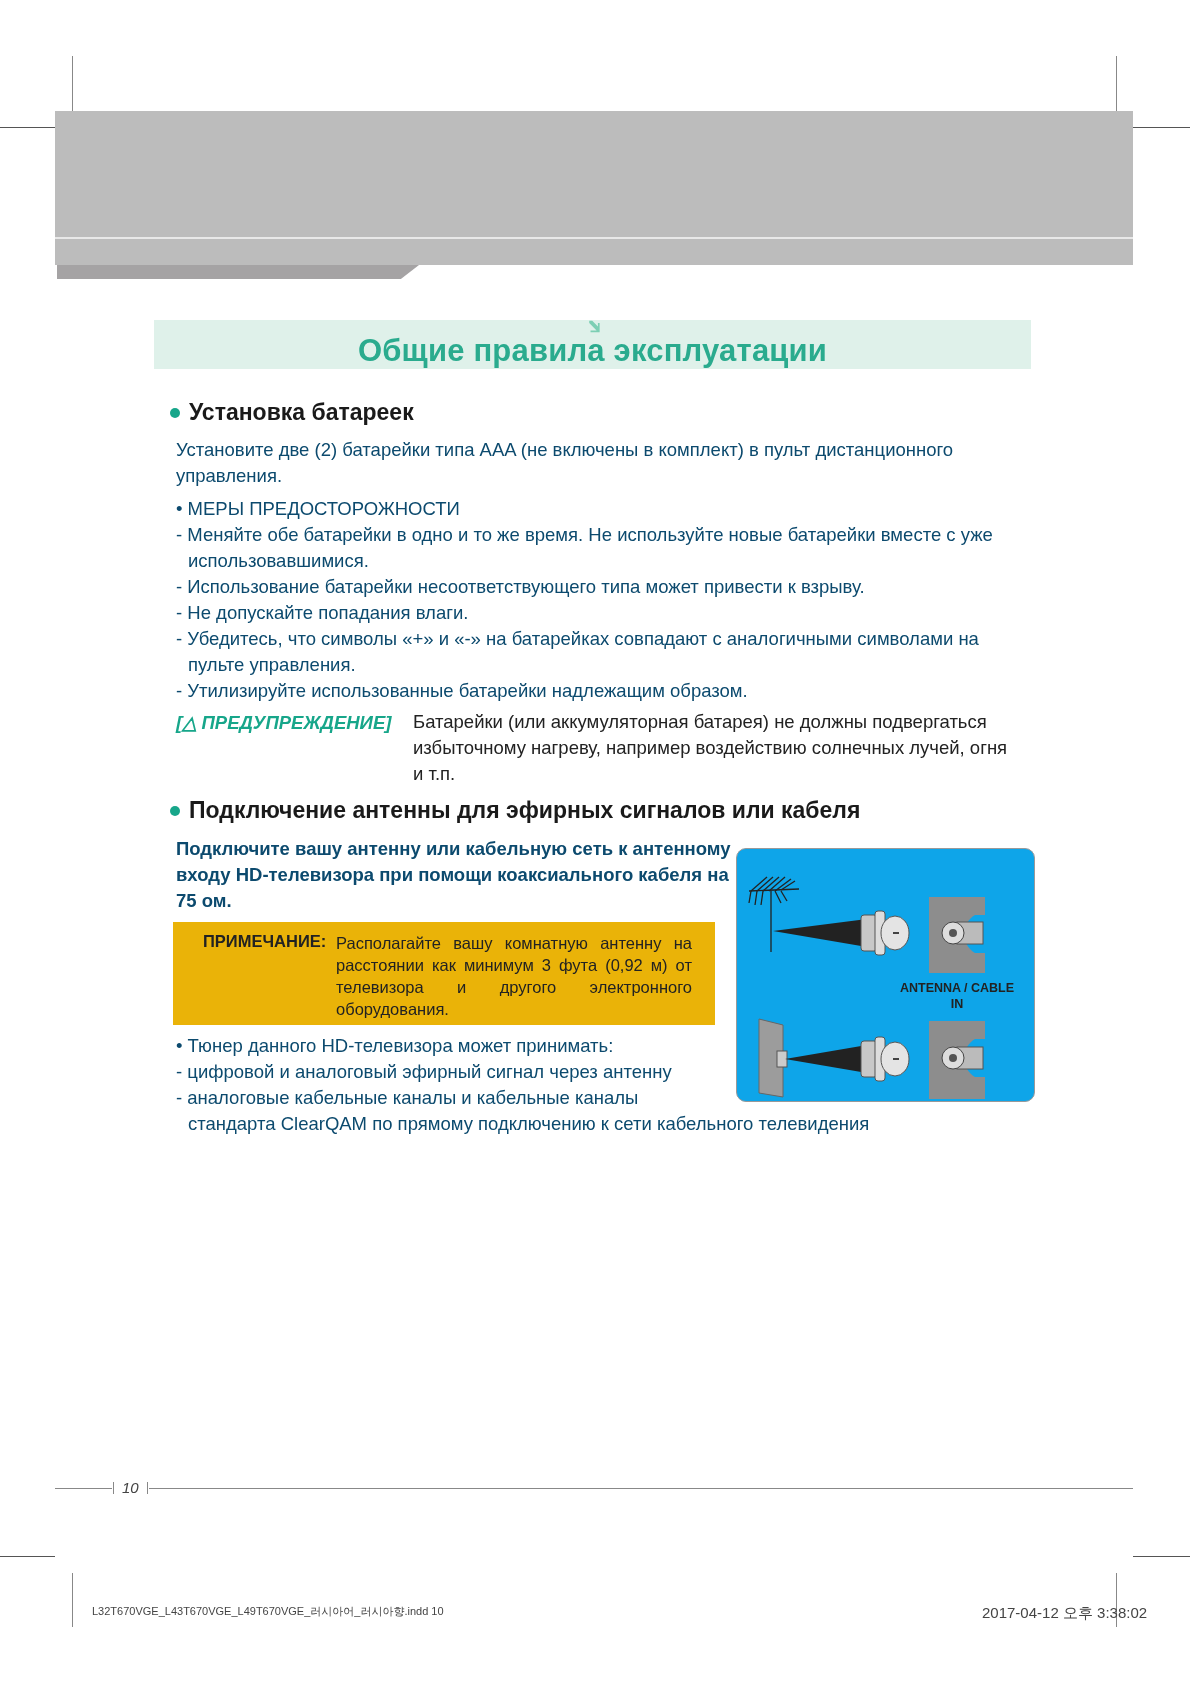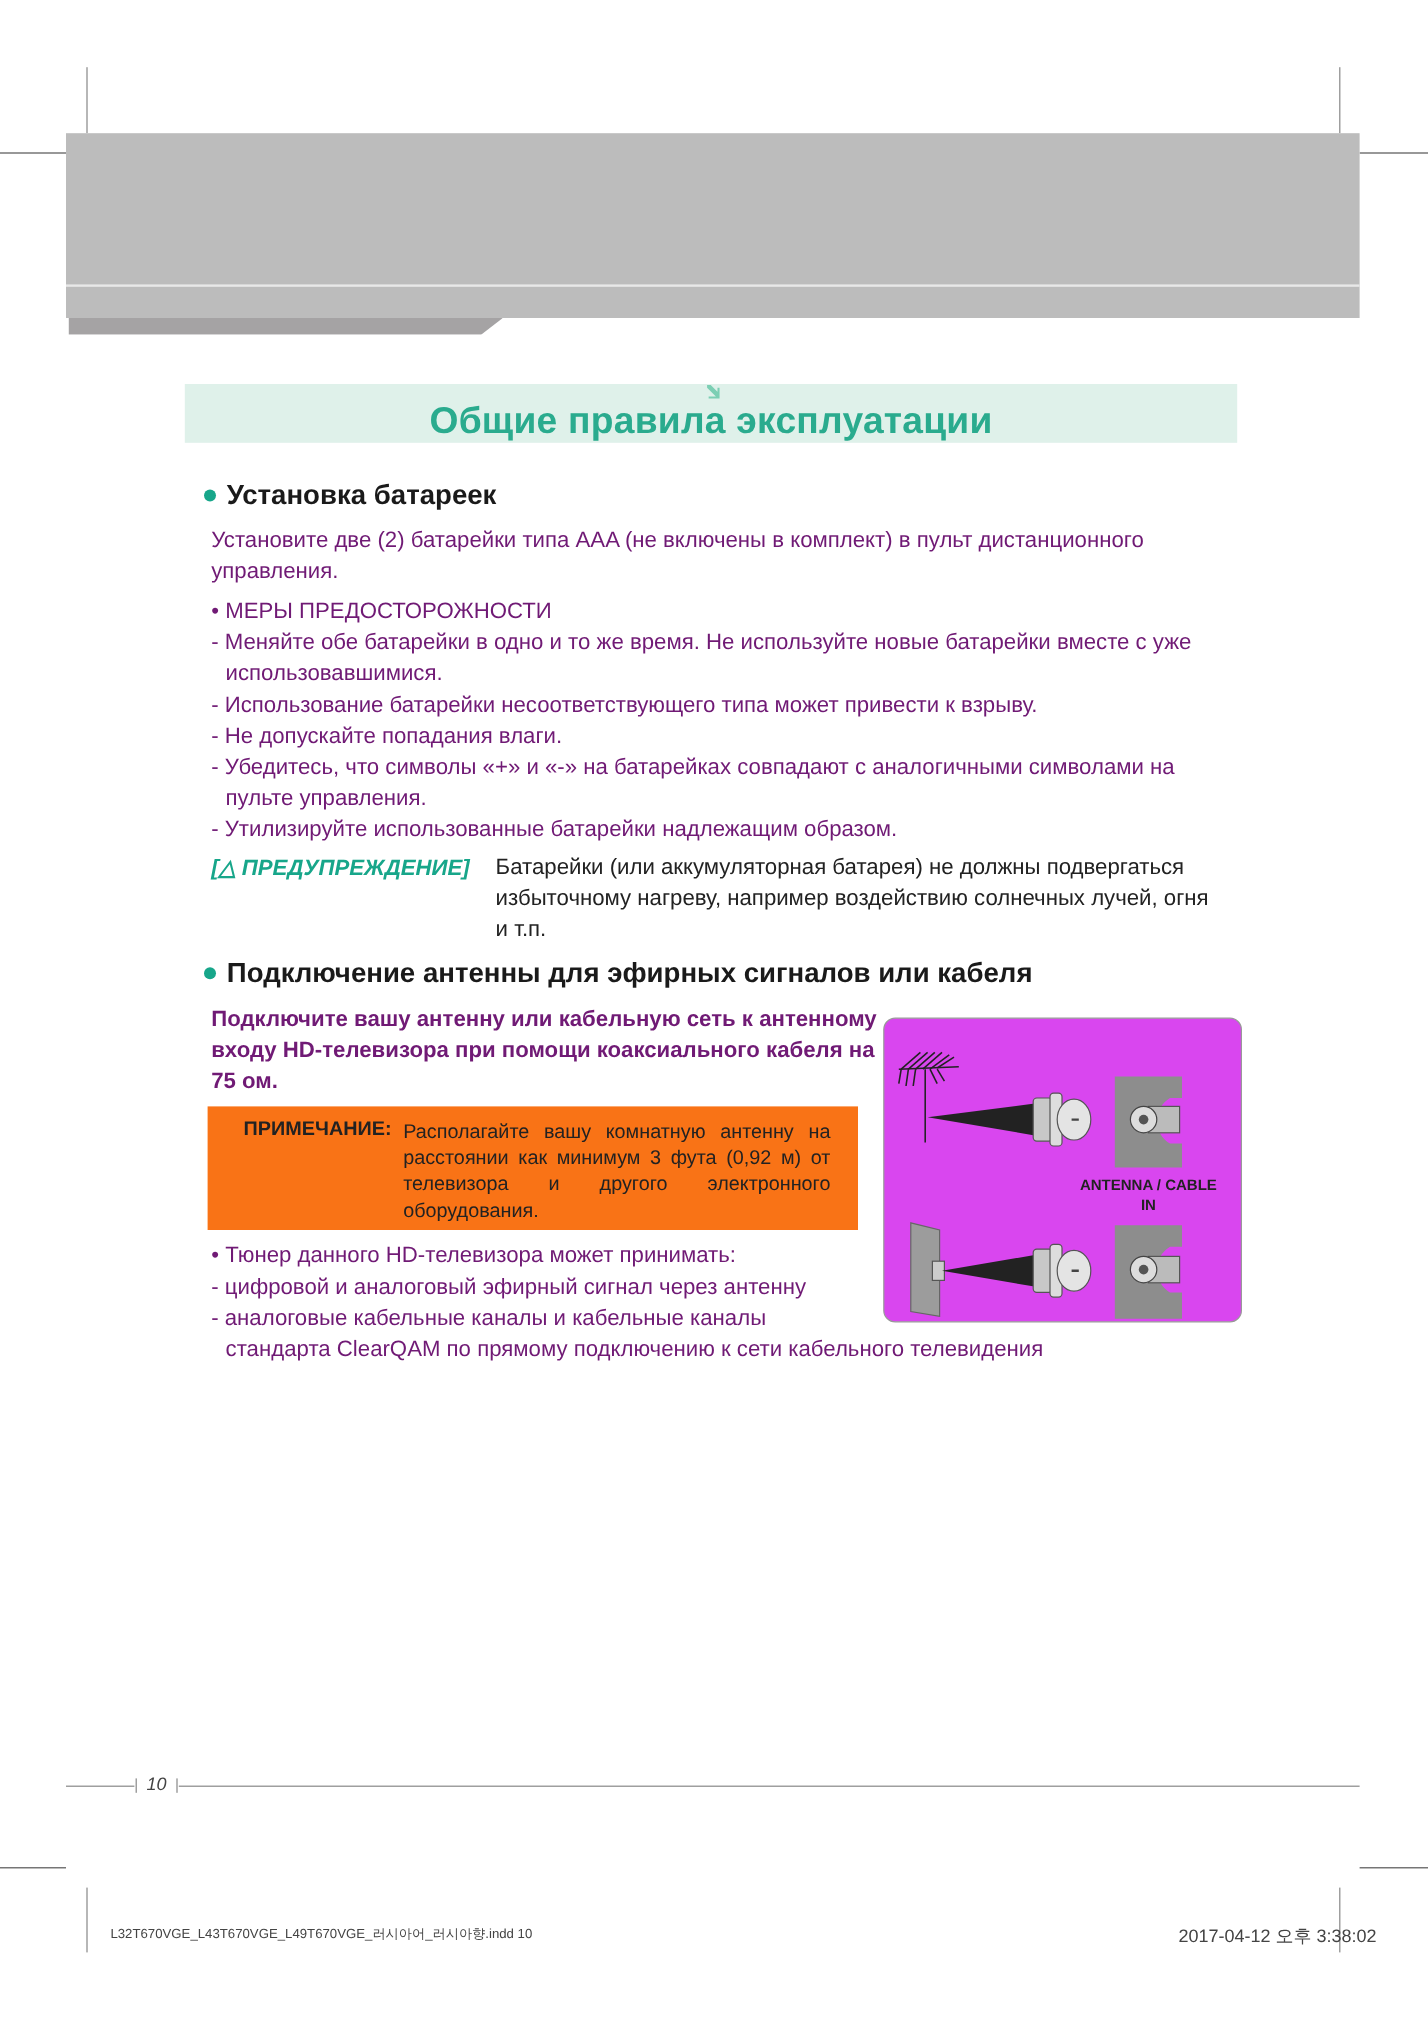--- a/index.html
+++ b/index.html
@@ -7,29 +7,29 @@
   .crop-v{position:absolute;width:1px;background:#888;}
   .crop-h{position:absolute;height:1px;background:#555;}
   .header-band{position:absolute;left:55px;top:111px;width:1078px;height:154px;background:#bcbcbc;}
   .header-band .sep{position:absolute;left:0;right:0;top:126px;height:2px;background:#e8e8e8;}
   .header-tab{position:absolute;left:57px;top:265px;width:362px;height:14px;background:#a5a3a4;clip-path:polygon(0 0,100% 0,95% 100%,0 100%);}
   .title-bar{position:absolute;left:154px;top:320px;width:877px;height:49px;background:#dff1ea;display:flex;align-items:center;flex-direction:column;}
   .title-bar .arrow{width:30px;height:30px;margin-left:16px;margin-right:14px;}
   .title-bar .title{font-size:31px;font-weight:bold;color:#2aab8e;letter-spacing:0.2px;}
   .h2{position:absolute;left:168px;font-size:23px;font-weight:bold;color:#1a1a1a;display:flex;align-items:center;}
   .h2 .dot{width:10px;height:10px;border-radius:50%;background:#17a68a;margin-right:9px;margin-left:2px;}
-  .para{position:absolute;left:176px;font-size:18.5px;line-height:26px;color:#701a75;transform-origin:left top;}
+  .para{position:absolute;left:176px;font-size:18.5px;line-height:26px;color:#0c4a6e;transform-origin:left top;}
   .line{white-space:nowrap;}
   .indent{padding-left:12px;}
   .warn-label{position:absolute;left:176px;font-size:18.5px;font-weight:bold;font-style:italic;color:#17a68a;white-space:nowrap;}
   .warn-text{position:absolute;left:413px;font-size:18.5px;line-height:26px;color:#222;}
-  .note-box{position:absolute;left:173px;top:922px;width:542px;height:103px;background:#f97316;}
+  .note-box{position:absolute;left:173px;top:922px;width:542px;height:103px;background:#eab308;}
   .note-label{position:absolute;left:30px;top:10px;font-size:16.5px;font-weight:bold;color:#222;}
   .note-text{position:absolute;left:163px;top:10px;width:356px;font-size:16.5px;line-height:22px;color:#222;text-align:justify;}
-  .diagram{position:absolute;left:736px;top:848px;width:297px;height:252px;border:1px solid #999;border-radius:10px;background:#d946ef;}
+  .diagram{position:absolute;left:736px;top:848px;width:297px;height:252px;border:1px solid #999;border-radius:10px;background:#0ea5e9;}
   .diag-label{position:absolute;left:155px;top:131px;width:130px;text-align:center;font-size:12.5px;font-weight:bold;color:#222;line-height:16px;}
   .page-num{position:absolute;left:122px;top:1479px;font-size:15px;color:#444;font-style:italic;}
   .footer-left{position:absolute;left:92px;top:1604px;font-size:11px;color:#444;white-space:nowrap;}
   .footer-right{position:absolute;left:982px;top:1604px;font-size:15px;color:#444;white-space:nowrap;}
 </style>
 </head>
 <body>
 
 <div class="crop-v" style="left:72px;top:56px;height:55px;"></div>
 <div class="crop-h" style="left:0;top:127px;width:55px;"></div>

